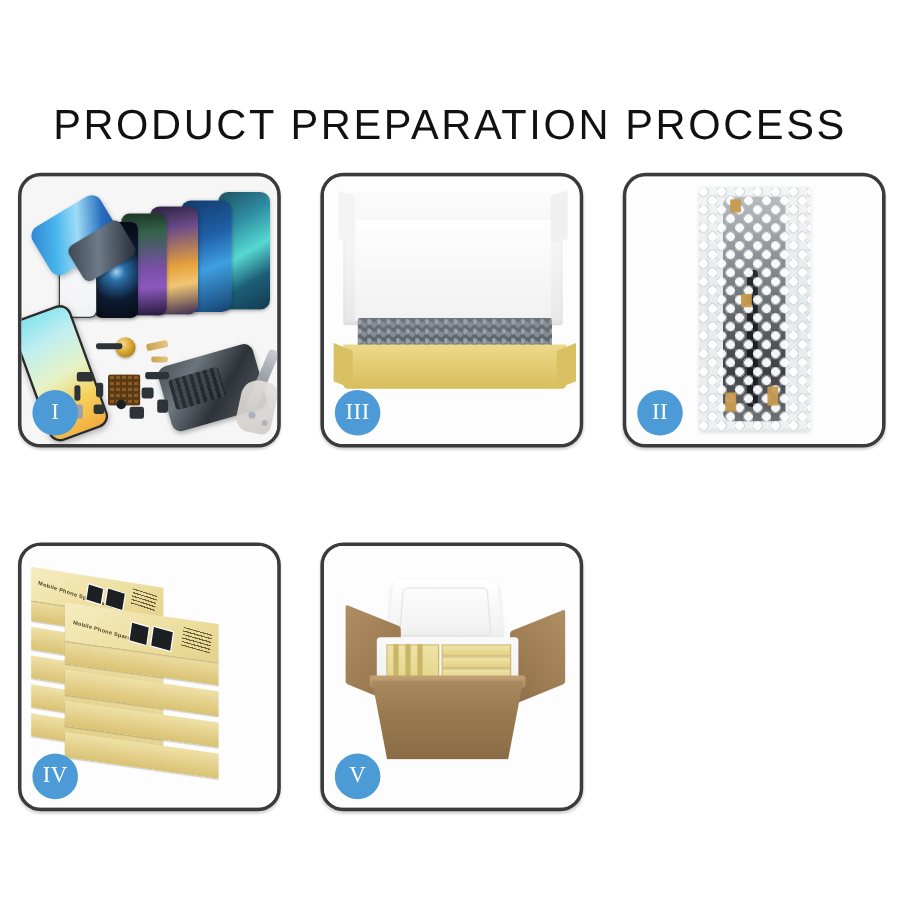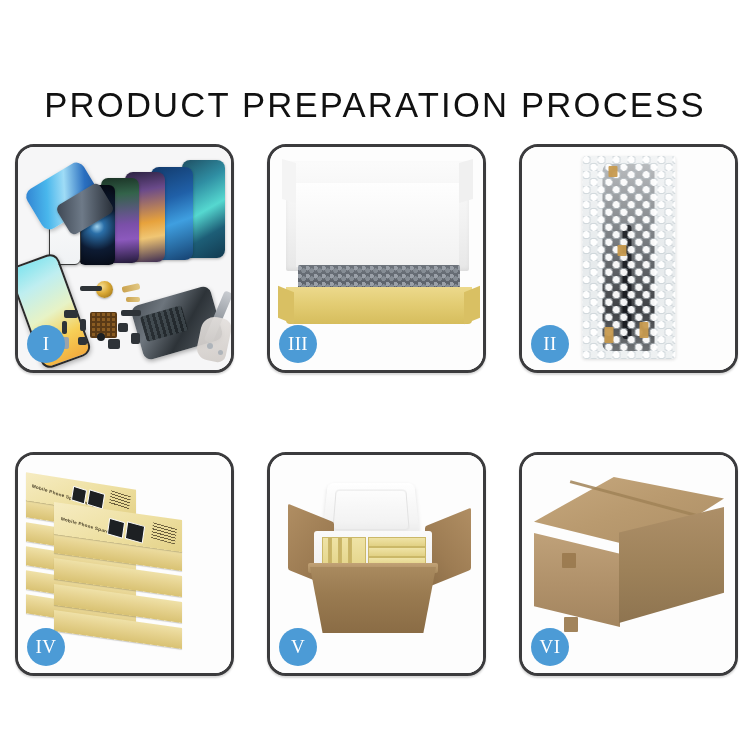--- a/index.html
+++ b/index.html
@@ -486,27 +486,15 @@
           <div class="ybox" style="left:54px; top:16px; width:56px; height:8px;"></div>
           <div class="ybox" style="left:54px; top:26px; width:56px; height:8px;"></div>
           <div class="ybox" style="left:54px; top:36px; width:56px; height:7px;"></div>
         </div>
         <div class="carton5rim"></div>
         <div class="carton5"></div>
       </div>
       <div class="badge">V</div>
     </div>
 
-    <div class="panel p6">
-      <div class="panel-photo">
-        <div class="bg"></div>
-        <div class="c6-top"></div>
-        <div class="c6-seam"></div>
-        <div class="c6-left"></div>
-        <div class="c6-right"></div>
-        <div class="c6-tape" style="left:40px; top:98px;"></div>
-        <div class="c6-tape" style="left:42px; top:162px;"></div>
-      </div>
-      <div class="badge">VI</div>
-    </div>
 
   </div>
 </div>
 
 </body></html>

